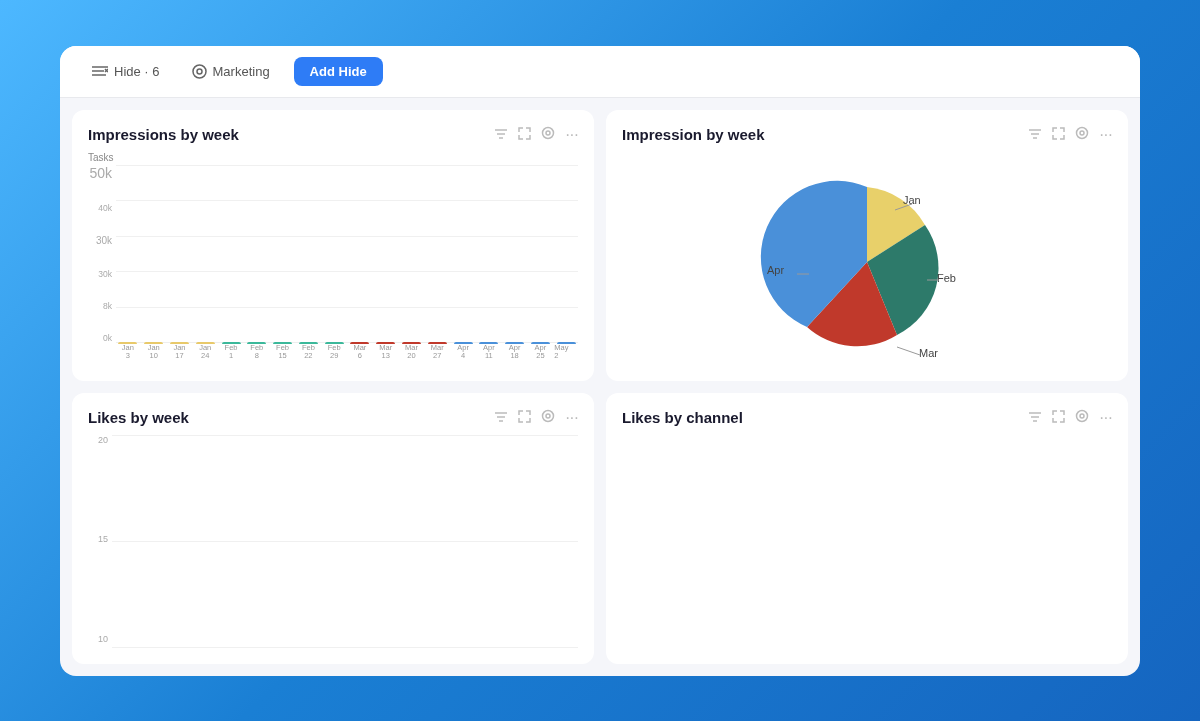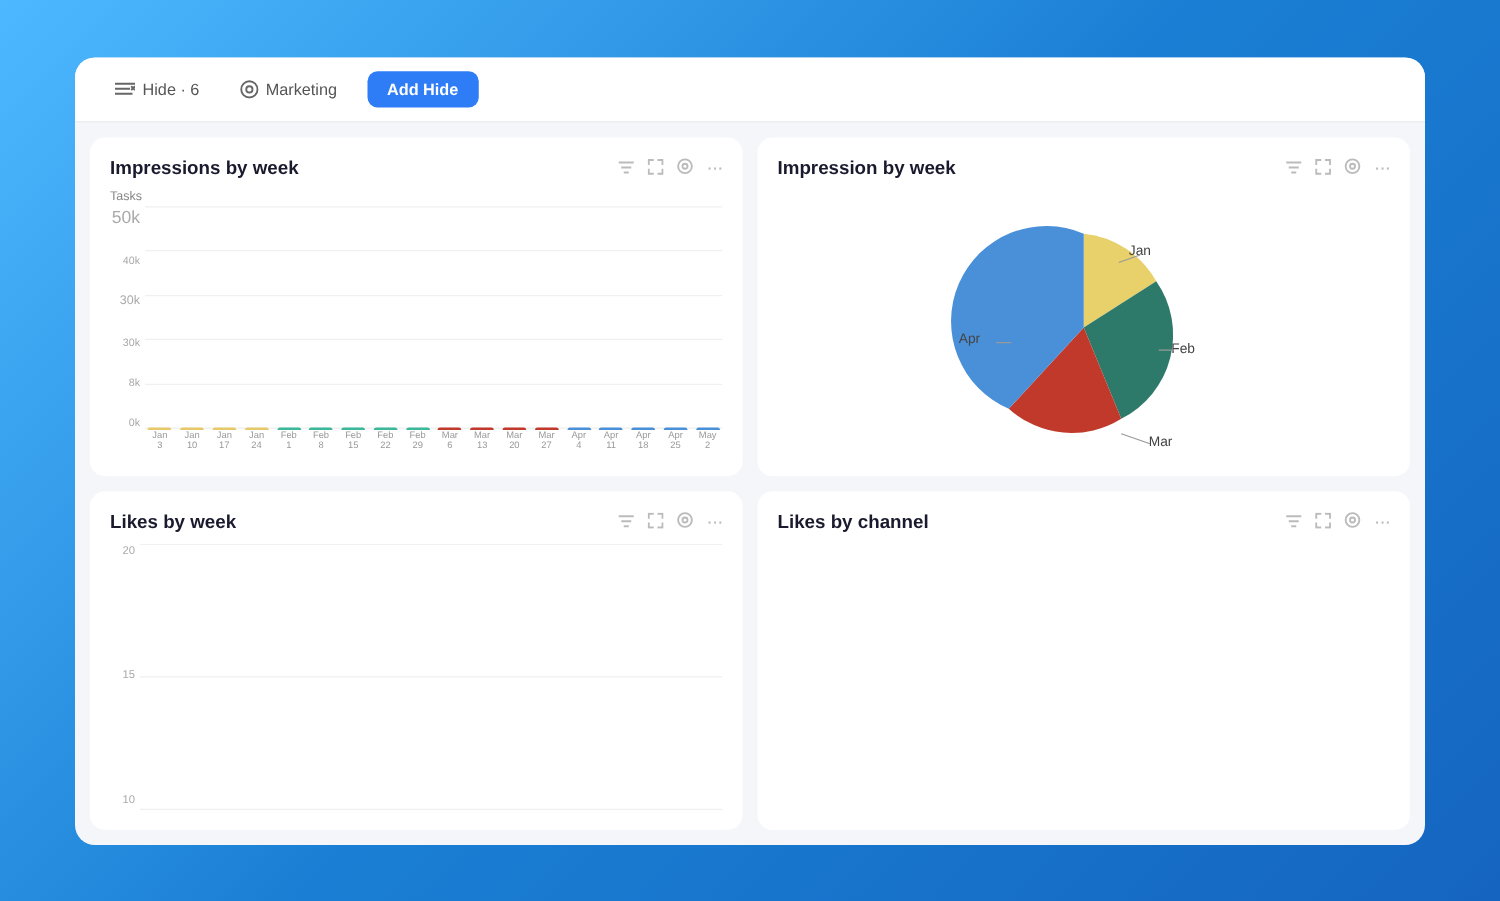--- a/index.html
+++ b/index.html
@@ -320,21 +320,21 @@
                 <div style="flex: 1 1 0%; text-align: center; font-size: 7.5px; color: rgb(153, 153, 153); line-height: 1.1; white-space: pre;">Mar
 27</div>
                 <div style="flex: 1 1 0%; text-align: center; font-size: 7.5px; color: rgb(153, 153, 153); line-height: 1.1; white-space: pre;">Apr
 4</div>
                 <div style="flex: 1 1 0%; text-align: center; font-size: 7.5px; color: rgb(153, 153, 153); line-height: 1.1; white-space: pre;">Apr
 11</div>
                 <div style="flex: 1 1 0%; text-align: center; font-size: 7.5px; color: rgb(153, 153, 153); line-height: 1.1; white-space: pre;">Apr
 18</div>
                 <div style="flex: 1 1 0%; text-align: center; font-size: 7.5px; color: rgb(153, 153, 153); line-height: 1.1; white-space: pre;">Apr
 25</div>
-                <div style="flex: 1 1 0%; text-align: center; font-size: 7.5px; color: rgb(153, 153, 153); line-height: 1.1; white-space: pre;">May
+                <div style="flex: 1 1 0%; text-align: left; font-size: 7.5px; color: rgb(153, 153, 153); line-height: 1.1; white-space: pre;">May
 2</div>
               </div>
           </div>
         </div>
       </div>
     </div>
 
     <div class="card">
       <div class="card-header">
         <span class="card-title">Impression by week</span>

